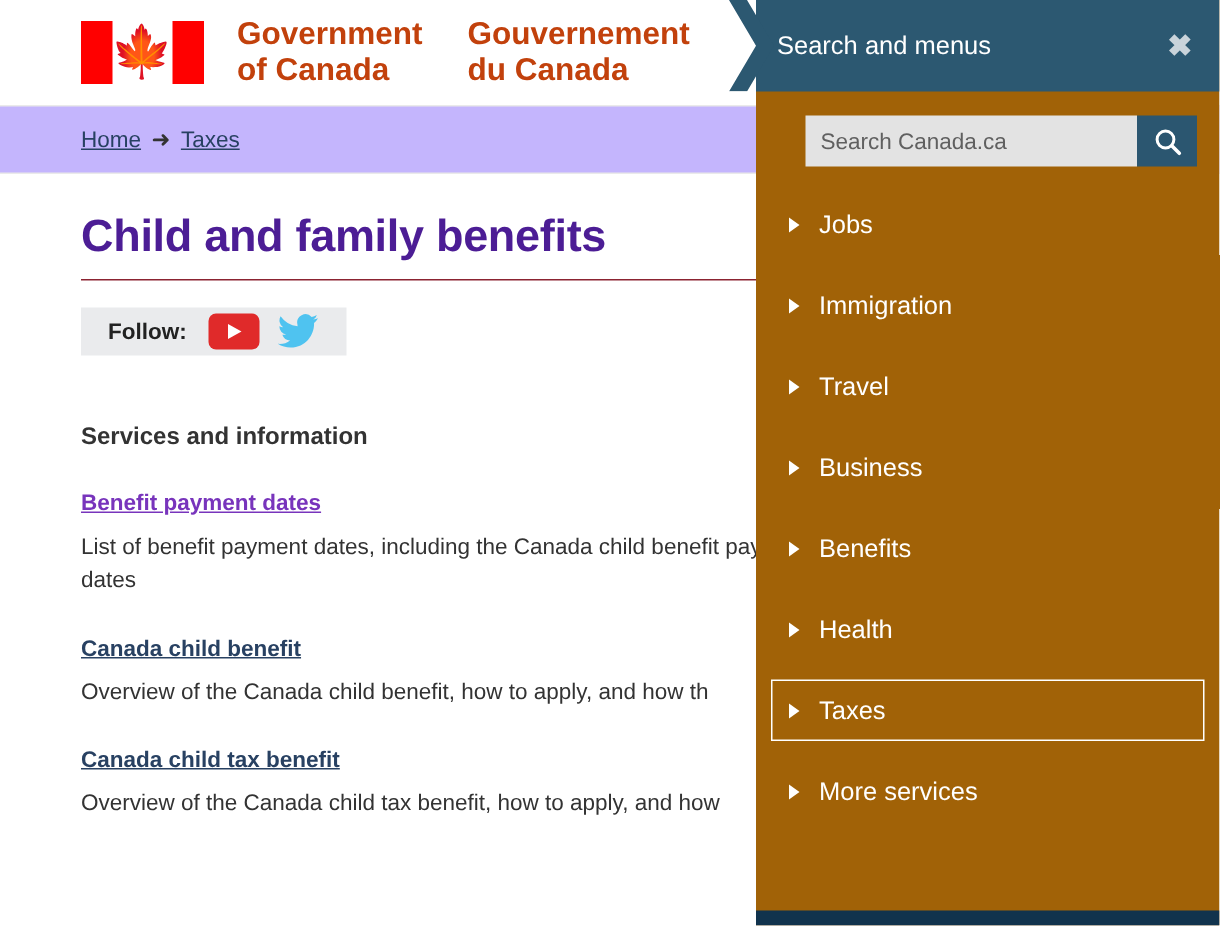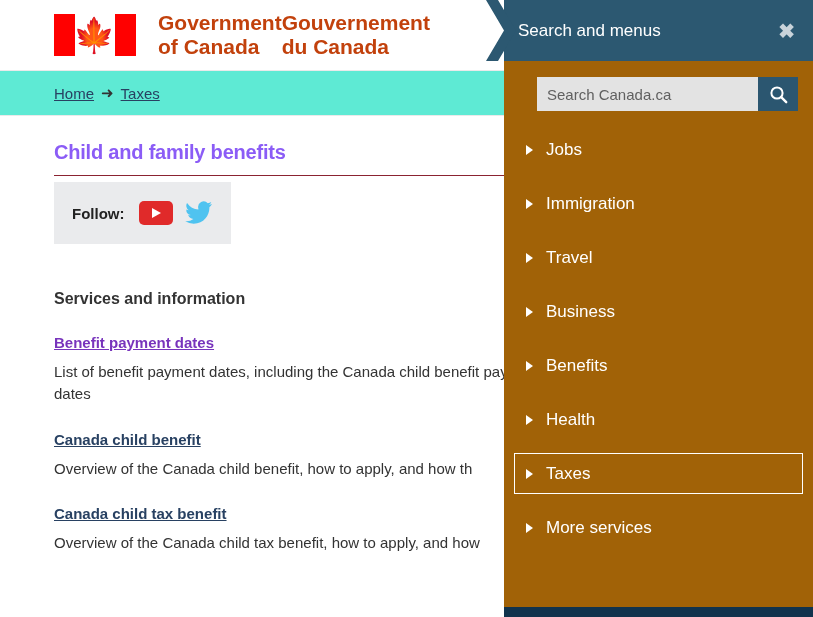--- a/index.html
+++ b/index.html
@@ -57,25 +57,25 @@
   }
   .wordmark {
     display: flex;
     margin-left: 22px;
     color: #c2410c;
     font-weight: bold;
     font-size: 21px;
     line-height: 1.15;
   }
   .wordmark .en { white-space: pre-line; }
-  .wordmark .fr { white-space: pre-line; }
+  .wordmark .fr { white-space: pre-line; margin-left: 30px; }
 
   
   .breadcrumb-bar {
-    background: #5eead4;
+    background: #c4b5fd;
     border-top: 1px solid #eaeaea;
     border-bottom: 1px solid #eaeaea;
     height: 46px;
     display: flex;
     align-items: center;
     padding-left: 54px;
     box-sizing: border-box;
     font-size: 15px;
   }
   .breadcrumb-bar a {
@@ -85,40 +85,40 @@
   .breadcrumb-sep {
     margin: 0 7px;
     color: #333333;
   }
 
   
   .main {
     padding: 0 54px;
   }
   h1.page-title {
-    font-size: 20px;
-    font-weight: bold;
-    color: #8b5cf6;
+    font-size: 30px;
+    font-weight: bold;
+    color: #4c1d95;
     margin: 25px 0 0 0;
     padding-bottom: 11px;
     border-bottom: 1px solid #8b2331;
     letter-spacing: -0.2px;
   }
   .lede {
     font-size: 15px;
     color: #333333;
     margin: 12px 0 0 0;
     white-space: nowrap;
   }
   .follow-box {
     display: inline-flex;
     align-items: center;
     background: #eaebed;
-    padding: 19px 18px;
-    margin-top: 6px;
+    padding: 4px 18px;
+    margin-top: 18px;
   }
   .follow-label {
     font-weight: bold;
     font-size: 15px;
     color: #222222;
     margin-right: 14px;
   }
   .yt-icon {
     width: 34px;
     height: 24px;

